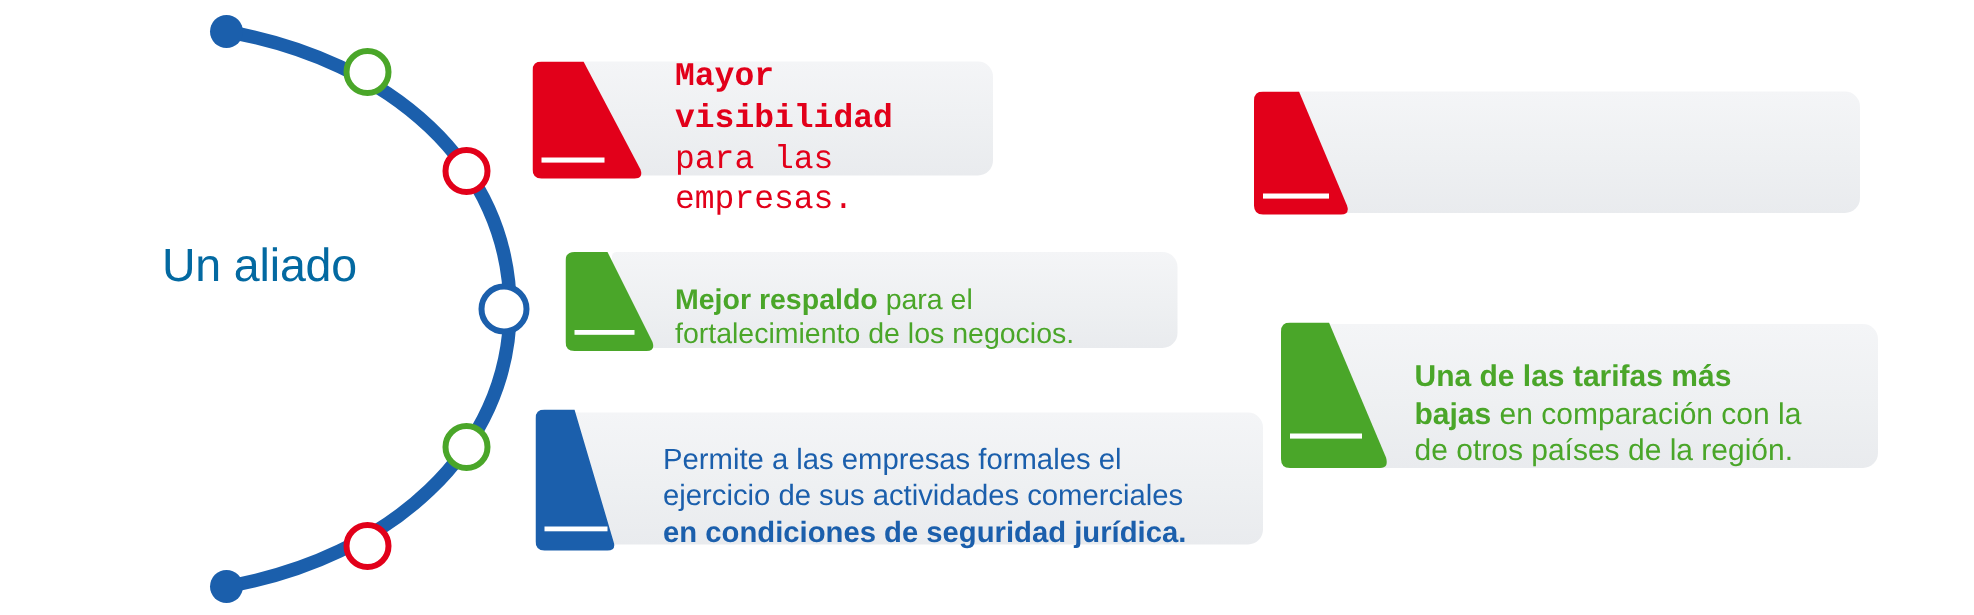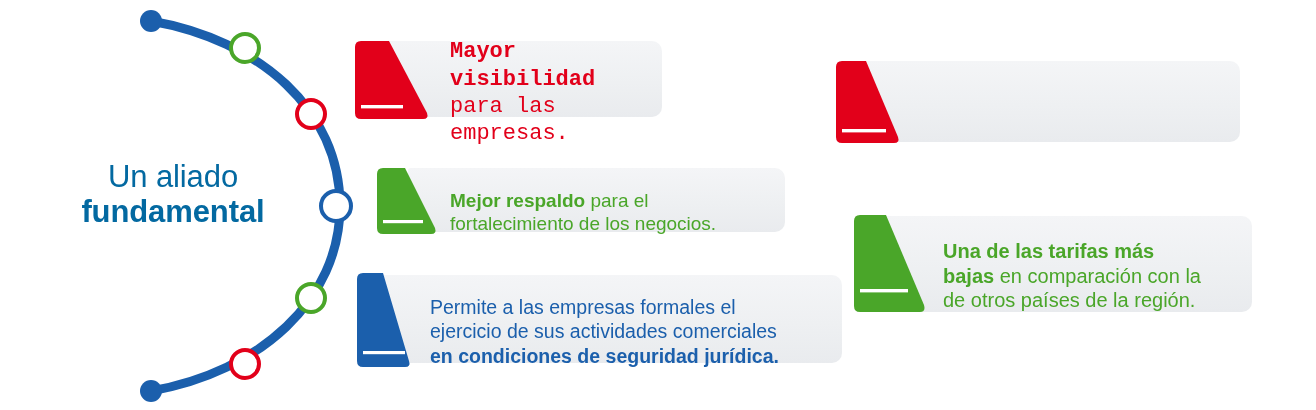--- a/index.html
+++ b/index.html
@@ -44,21 +44,21 @@
     top:50%;
     transform:translateY(-50%);
     line-height:1.24;
     white-space:pre-line;
   }
   .card .txt b{font-weight:700;}
 
   
   .c-red   .txt{color:#e2001a;}
   .c-green .txt{color:#4aa629;}
-  .c-blue  .txt{color:#1b5fac;}
+  .c-blue  .txt{color:#1b5fac;margin-left:12px;}
 
   
   #card-visibilidad{left:386px;  top:41px;  width:276px; height:76px;font-family:Liberation Mono, monospace;}
   #card-visibilidad .txt{left:64px; font-size:22px;}
 
   #card-respaldo{left:408px;  top:168px; width:377px; height:64px;}
   #card-respaldo .txt{left:42px; font-size:19px;}
 
   #card-juridica{left:378px;  top:275px; width:464px; height:88px;}
   #card-juridica .txt{left:52px; font-size:19.5px;}
@@ -82,21 +82,20 @@
 
     <circle cx="245" cy="48" r="14" fill="#ffffff" stroke="#4aa629" stroke-width="4"></circle>
     <circle cx="311" cy="114" r="14" fill="#ffffff" stroke="#e2001a" stroke-width="4"></circle>
     <circle cx="336" cy="206" r="15" fill="#ffffff" stroke="#1b5fac" stroke-width="4"></circle>
     <circle cx="311" cy="298" r="14" fill="#ffffff" stroke="#4aa629" stroke-width="4"></circle>
     <circle cx="245" cy="364" r="14" fill="#ffffff" stroke="#e2001a" stroke-width="4"></circle>
   </svg>
 
   <div id="headline">
     <span class="ln1">Un aliado</span>
-    <span class="ln2">fundamental</span>
   </div>
 
   <div class="card c-red" id="card-visibilidad">
     <span class="tab" style="left:-31px;top:0;">
       <svg width="88" height="80" viewBox="0 0 88 80">
         <path d="M6 0 H34 L72 72 Q74 78 68 78 H6 Q0 78 0 72 V6 Q0 0 6 0 Z" fill="#e2001a"></path>
         <rect x="6" y="64" width="42" height="3.4" fill="#ffffff"></rect>
       </svg>
     </span>
     <div class="txt">

